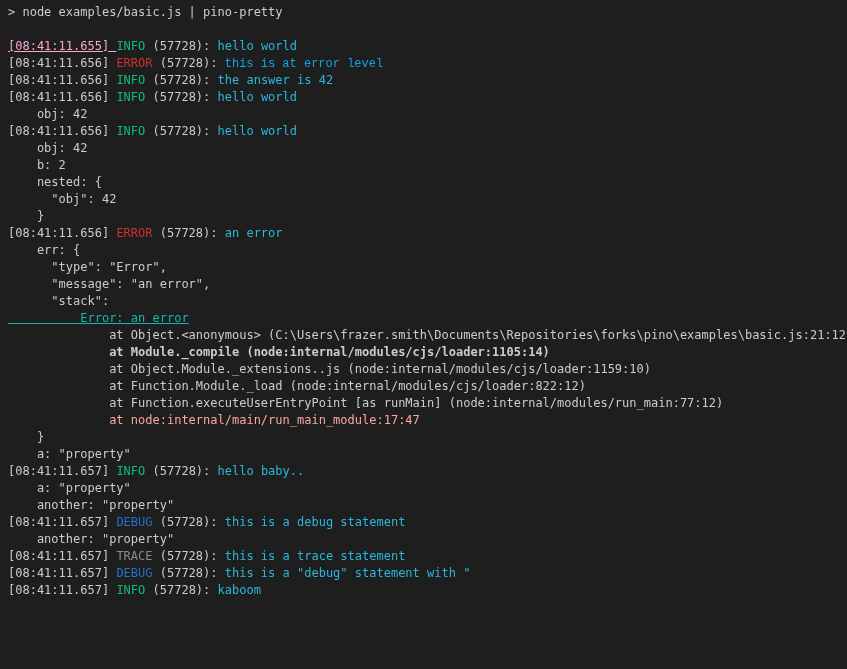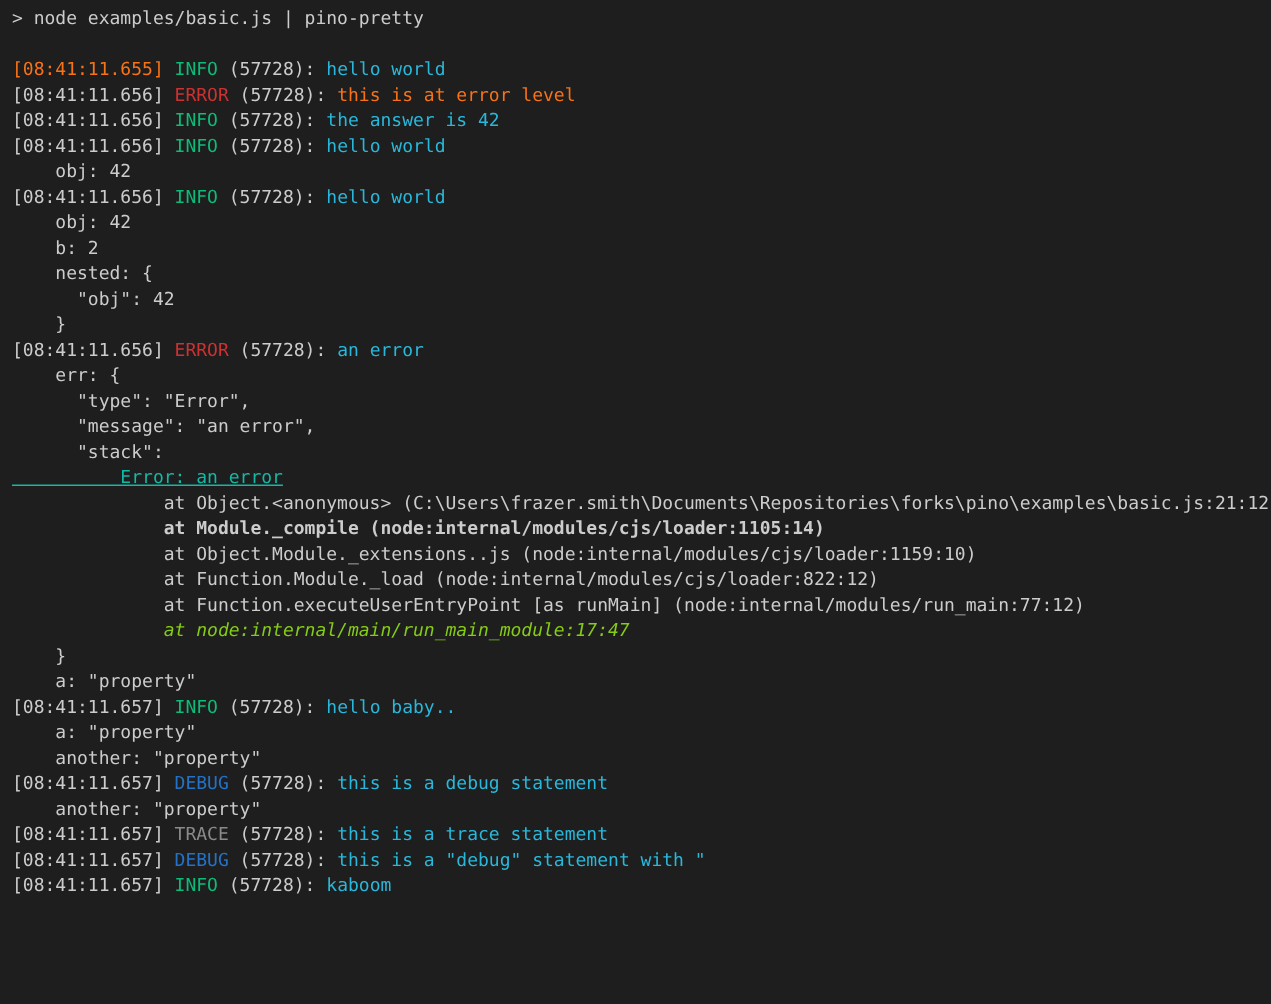--- a/index.html
+++ b/index.html
@@ -25,43 +25,43 @@
     height: 17px;
     white-space: pre;
   }
 </style>
 </head>
 <body style="background: rgb(30, 30, 30);">
 
 <div class="terminal" id="terminal" style="background: rgb(30, 30, 30);">
     <div class="line"><span style="color: rgb(204, 204, 204);">&gt; node examples/basic.js | pino-pretty</span></div>
     <div class="line"></div>
-    <div class="line"><span style="color: #f97316;">[08:41:11.655] </span><span style="color: rgb(13, 188, 121);">INFO</span><span style="color: rgb(204, 204, 204);"> (57728): </span><span style="color: rgb(41, 184, 219);">hello world</span></div>
-    <div class="line"><span style="color: rgb(204, 204, 204);">[08:41:11.656] </span><span style="color: rgb(205, 49, 49);">ERROR</span><span style="color: rgb(204, 204, 204);"> (57728): </span><span style="color: #f97316;">this is at error level</span></div>
+    <div class="line"><span style="color: #f9a8d4; text-decoration: underline;">[08:41:11.655] </span><span style="color: rgb(13, 188, 121);">INFO</span><span style="color: rgb(204, 204, 204);"> (57728): </span><span style="color: rgb(41, 184, 219);">hello world</span></div>
+    <div class="line"><span style="color: rgb(204, 204, 204);">[08:41:11.656] </span><span style="color: rgb(205, 49, 49);">ERROR</span><span style="color: rgb(204, 204, 204);"> (57728): </span><span style="color: #0ea5e9; font-family: Liberation Mono, monospace;">this is at error level</span></div>
     <div class="line"><span style="color: rgb(204, 204, 204);">[08:41:11.656] </span><span style="color: rgb(13, 188, 121);">INFO</span><span style="color: rgb(204, 204, 204);"> (57728): </span><span style="color: rgb(41, 184, 219);">the answer is 42</span></div>
     <div class="line"><span style="color: rgb(204, 204, 204);">[08:41:11.656] </span><span style="color: rgb(13, 188, 121);">INFO</span><span style="color: rgb(204, 204, 204);"> (57728): </span><span style="color: rgb(41, 184, 219);">hello world</span></div>
     <div class="line"><span style="color: rgb(204, 204, 204);">    obj: 42</span></div>
     <div class="line"><span style="color: rgb(204, 204, 204);">[08:41:11.656] </span><span style="color: rgb(13, 188, 121);">INFO</span><span style="color: rgb(204, 204, 204);"> (57728): </span><span style="color: rgb(41, 184, 219);">hello world</span></div>
     <div class="line"><span style="color: rgb(204, 204, 204);">    obj: 42</span></div>
     <div class="line"><span style="color: rgb(204, 204, 204);">    b: 2</span></div>
     <div class="line"><span style="color: rgb(204, 204, 204);">    nested: {</span></div>
     <div class="line"><span style="color: rgb(204, 204, 204);">      "obj": 42</span></div>
     <div class="line"><span style="color: rgb(204, 204, 204);">    }</span></div>
     <div class="line"><span style="color: rgb(204, 204, 204);">[08:41:11.656] </span><span style="color: rgb(205, 49, 49);">ERROR</span><span style="color: rgb(204, 204, 204);"> (57728): </span><span style="color: rgb(41, 184, 219);">an error</span></div>
     <div class="line"><span style="color: rgb(204, 204, 204);">    err: {</span></div>
     <div class="line"><span style="color: rgb(204, 204, 204);">      "type": "Error",</span></div>
     <div class="line"><span style="color: rgb(204, 204, 204);">      "message": "an error",</span></div>
     <div class="line"><span style="color: rgb(204, 204, 204);">      "stack":</span></div>
     <div class="line"><span style="color: #14b8a6; text-decoration: underline;">          Error: an error</span></div>
     <div class="line"><span style="color: rgb(204, 204, 204);">              at Object.&lt;anonymous&gt; (C:\Users\frazer.smith\Documents\Repositories\forks\pino\examples\basic.js:21:12)</span></div>
     <div class="line"><span style="color: rgb(204, 204, 204); font-weight: bold;">              at Module._compile (node:internal/modules/cjs/loader:1105:14)</span></div>
     <div class="line"><span style="color: rgb(204, 204, 204);">              at Object.Module._extensions..js (node:internal/modules/cjs/loader:1159:10)</span></div>
     <div class="line"><span style="color: rgb(204, 204, 204);">              at Function.Module._load (node:internal/modules/cjs/loader:822:12)</span></div>
     <div class="line"><span style="color: rgb(204, 204, 204);">              at Function.executeUserEntryPoint [as runMain] (node:internal/modules/run_main:77:12)</span></div>
-    <div class="line"><span style="color: #84cc16; font-style: italic;">              at node:internal/main/run_main_module:17:47</span></div>
+    <div class="line"><span style="color: #fca5a5;">              at node:internal/main/run_main_module:17:47</span></div>
     <div class="line"><span style="color: rgb(204, 204, 204);">    }</span></div>
     <div class="line"><span style="color: rgb(204, 204, 204);">    a: "property"</span></div>
     <div class="line"><span style="color: rgb(204, 204, 204);">[08:41:11.657] </span><span style="color: rgb(13, 188, 121);">INFO</span><span style="color: rgb(204, 204, 204);"> (57728): </span><span style="color: rgb(41, 184, 219);">hello baby..</span></div>
     <div class="line"><span style="color: rgb(204, 204, 204);">    a: "property"</span></div>
     <div class="line"><span style="color: rgb(204, 204, 204);">    another: "property"</span></div>
     <div class="line"><span style="color: rgb(204, 204, 204);">[08:41:11.657] </span><span style="color: rgb(36, 114, 200);">DEBUG</span><span style="color: rgb(204, 204, 204);"> (57728): </span><span style="color: rgb(41, 184, 219);">this is a debug statement</span></div>
     <div class="line"><span style="color: rgb(204, 204, 204);">    another: "property"</span></div>
     <div class="line"><span style="color: rgb(204, 204, 204);">[08:41:11.657] </span><span style="color: rgb(138, 138, 138);">TRACE</span><span style="color: rgb(204, 204, 204);"> (57728): </span><span style="color: rgb(41, 184, 219);">this is a trace statement</span></div>
     <div class="line"><span style="color: rgb(204, 204, 204);">[08:41:11.657] </span><span style="color: rgb(36, 114, 200);">DEBUG</span><span style="color: rgb(204, 204, 204);"> (57728): </span><span style="color: rgb(41, 184, 219);">this is a "debug" statement with "</span></div>
     <div class="line"><span style="color: rgb(204, 204, 204);">[08:41:11.657] </span><span style="color: rgb(13, 188, 121);">INFO</span><span style="color: rgb(204, 204, 204);"> (57728): </span><span style="color: rgb(41, 184, 219);">kaboom</span></div>

